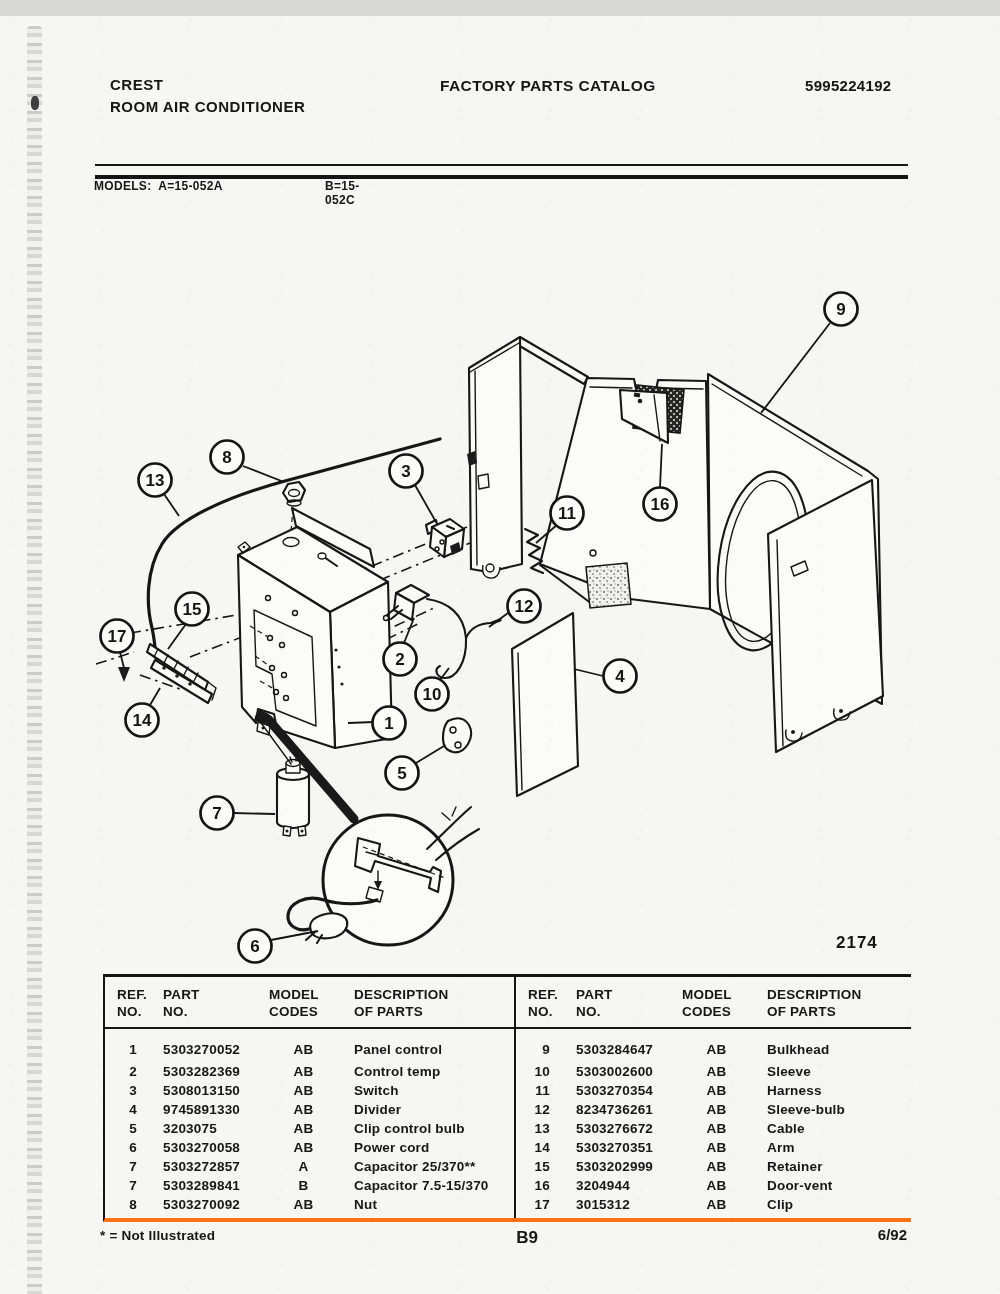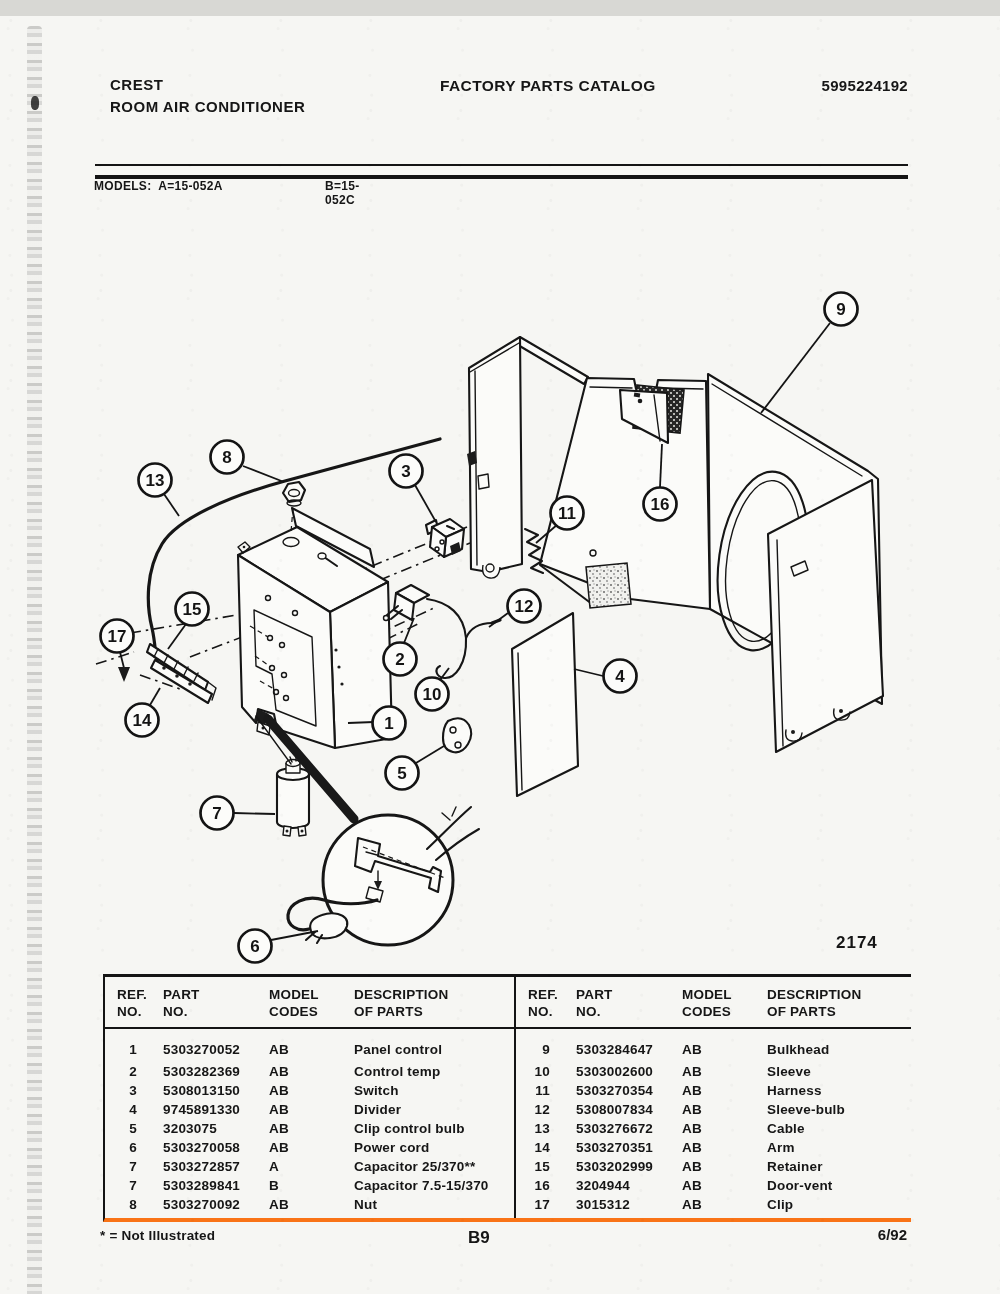--- a/index.html
+++ b/index.html
@@ -23,21 +23,21 @@
   .edge-noise{
     position:absolute;left:27px;top:10px;width:15px;height:1275px;
     background:repeating-linear-gradient(180deg,
       rgba(40,40,40,.38) 0 3px, rgba(120,120,120,.12) 3px 7px,
       rgba(60,60,60,.30) 7px 11px, rgba(150,150,150,.08) 11px 17px);
     filter:blur(.6px);opacity:.55;border-radius:4px;
   }
   .edge-blob{position:absolute;left:31px;top:80px;width:8px;height:14px;background:#222;border-radius:40%;opacity:.85;filter:blur(.4px);}
   .hdr-brand{position:absolute;left:110px;top:58px;font-size:15px;font-weight:bold;letter-spacing:.5px;line-height:22px;white-space:pre-line;}
   .hdr-title{position:absolute;left:440px;top:61px;width:270px;text-align:left;font-size:15.5px;font-weight:bold;letter-spacing:.4px;}
-  .hdr-num{position:absolute;left:805px;top:61px;width:103px;text-align:right;font-size:15px;font-weight:bold;letter-spacing:.3px;}
+  .hdr-num{position:absolute;left:805px;top:61px;width:103px;font-size:15px;font-weight:bold;letter-spacing:.3px;}
   .rule{position:absolute;left:95px;top:148px;width:813px;height:9px;border-top:2px solid #141414;border-bottom:4px solid #141414;}
   .models{position:absolute;left:94px;top:163px;font-size:12px;font-weight:bold;letter-spacing:.3px;}
   .models span{margin-right:0;}
   .models .m-b{position:absolute;left:231px;top:0;}
   .diagram{position:absolute;left:55px;top:240px;width:905px;height:715px;}
 
   
   .s1{fill:none;stroke:#161616;stroke-width:1.4;stroke-linejoin:round;stroke-linecap:round}
   .s2{fill:none;stroke:#161616;stroke-width:2.1;stroke-linejoin:round;stroke-linecap:round}
   .s3{fill:none;stroke:#161616;stroke-width:3.2;stroke-linejoin:round;stroke-linecap:round}
@@ -57,25 +57,25 @@
   .half-left{width:411px;border-right:2.5px solid #141414;}
   .half-right{flex:1;}
   table{border-collapse:collapse;width:100%;table-layout:fixed;}
   th,td{font-size:13.5px;font-weight:bold;padding:0;white-space:nowrap;overflow:visible;letter-spacing:.2px;}
   thead th{text-align:left;vertical-align:top;padding-top:9px;padding-bottom:7px;border-bottom:2.5px solid #141414;font-size:13.5px;line-height:17px;}
   col.c-ref{width:41px} col.c-part{width:106px} col.c-code{width:86px}
   .half-right col.c-ref{width:43px}
   th.h-ref{padding-left:12px} th.h-part{padding-left:17px} th.h-code{padding-left:17px} th.h-desc{padding-left:16px}
   td{height:19px;line-height:19px;}
   td.t-ref{text-align:right;padding-right:9px;}
-  td.t-part{padding-left:17px;} td.t-code{padding-left:17px;} td.t-desc{padding-left:16px;}
+  td.t-part{padding-left:17px;} td.t-code{padding-left:17px;text-align:center;} td.t-desc{padding-left:16px;}
   tbody tr:first-child td{padding-top:7px;height:26px;}
   tbody tr:last-child td{padding-bottom:4px;}
   .foot-note{position:absolute;left:100px;top:1212px;font-size:13.5px;font-weight:bold;letter-spacing:.2px;text-align:center;}
-  .foot-page{position:absolute;left:468px;top:1212px;width:70px;text-align:left;font-size:17px;font-weight:bold;}
+  .foot-page{position:absolute;left:468px;top:1212px;width:70px;text-align:right;font-size:17px;font-weight:bold;}
   .foot-date{position:absolute;left:855px;top:1210px;width:52px;text-align:right;font-size:15px;font-weight:bold;}
 </style>
 </head>
 <body>
 
 <div class="page">
   <div class="edge-noise"></div>
   <div class="edge-blob"></div>
 
   <div class="hdr-brand"><span>CREST</span><br><span>ROOM AIR CONDITIONER</span></div>
@@ -508,21 +508,21 @@
               <td class="t-desc">Sleeve</td>
             </tr>
           <tr>
               <td class="t-ref">11</td>
               <td class="t-part">5303270354</td>
               <td class="t-code">AB</td>
               <td class="t-desc">Harness</td>
             </tr>
           <tr>
               <td class="t-ref">12</td>
-              <td class="t-part">5308007834</td>
+              <td class="t-part">8234736261</td>
               <td class="t-code">AB</td>
               <td class="t-desc">Sleeve-bulb</td>
             </tr>
           <tr>
               <td class="t-ref">13</td>
               <td class="t-part">5303276672</td>
               <td class="t-code">AB</td>
               <td class="t-desc">Cable</td>
             </tr>
           <tr>

